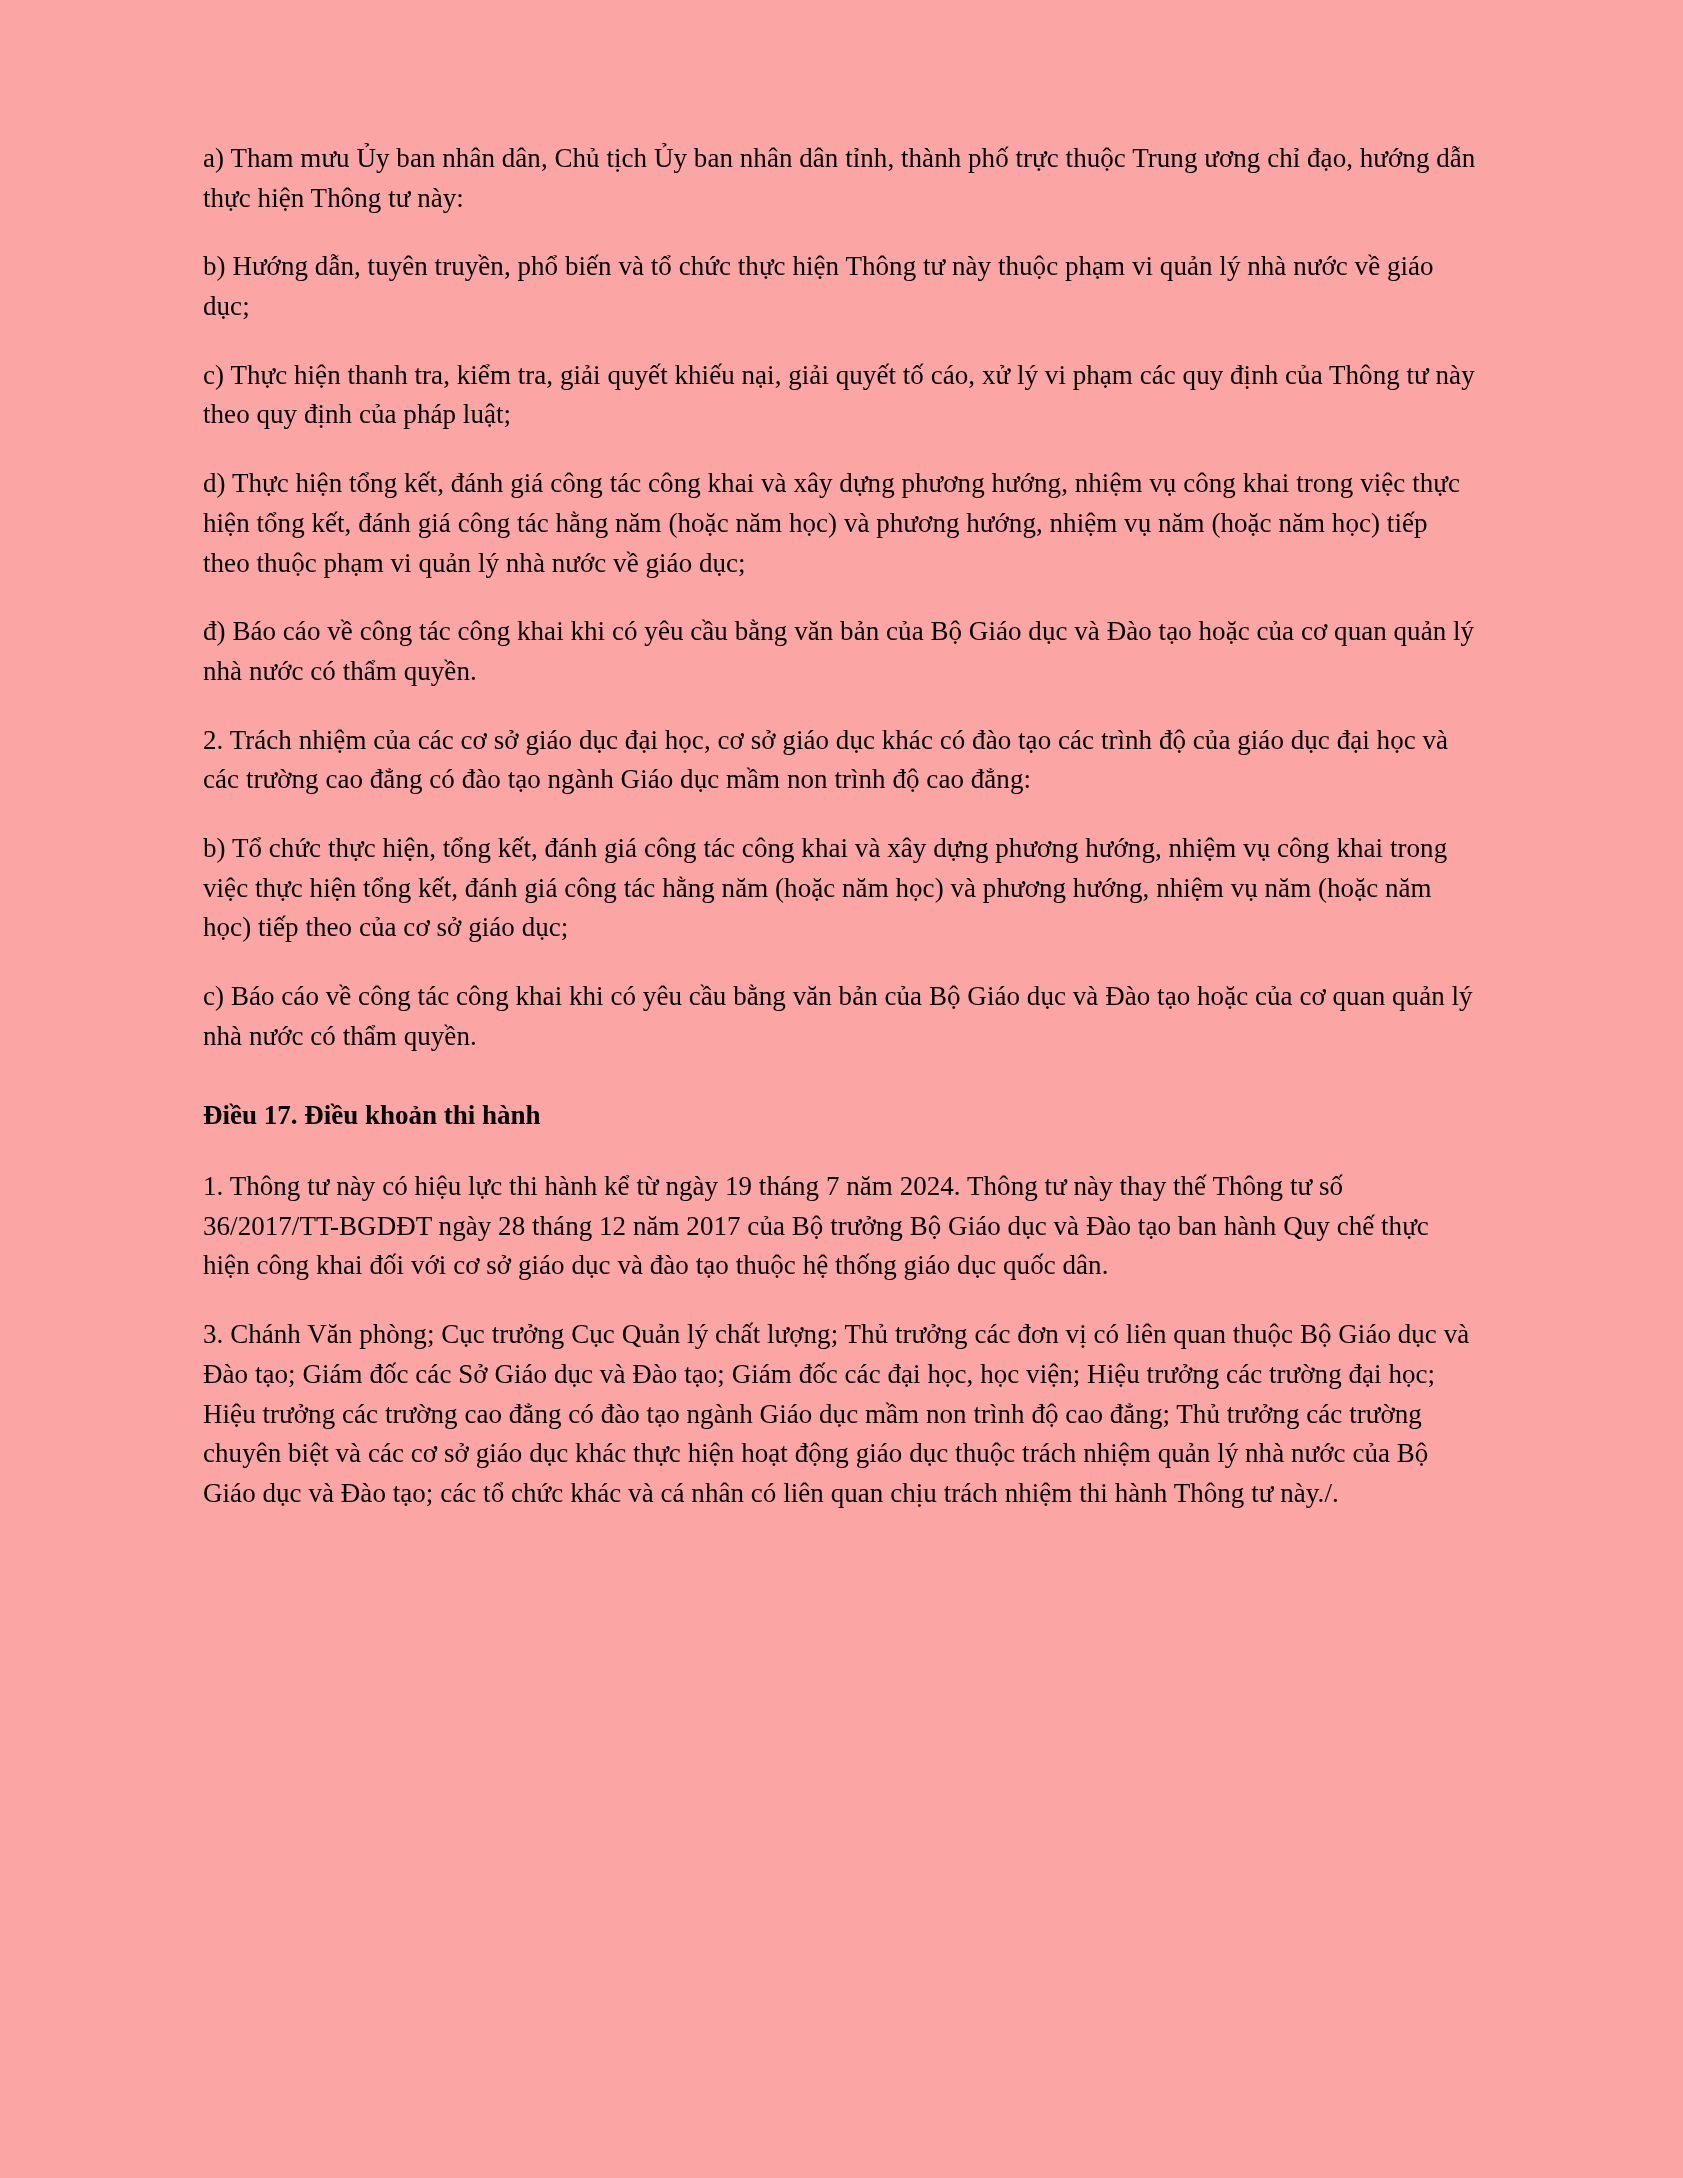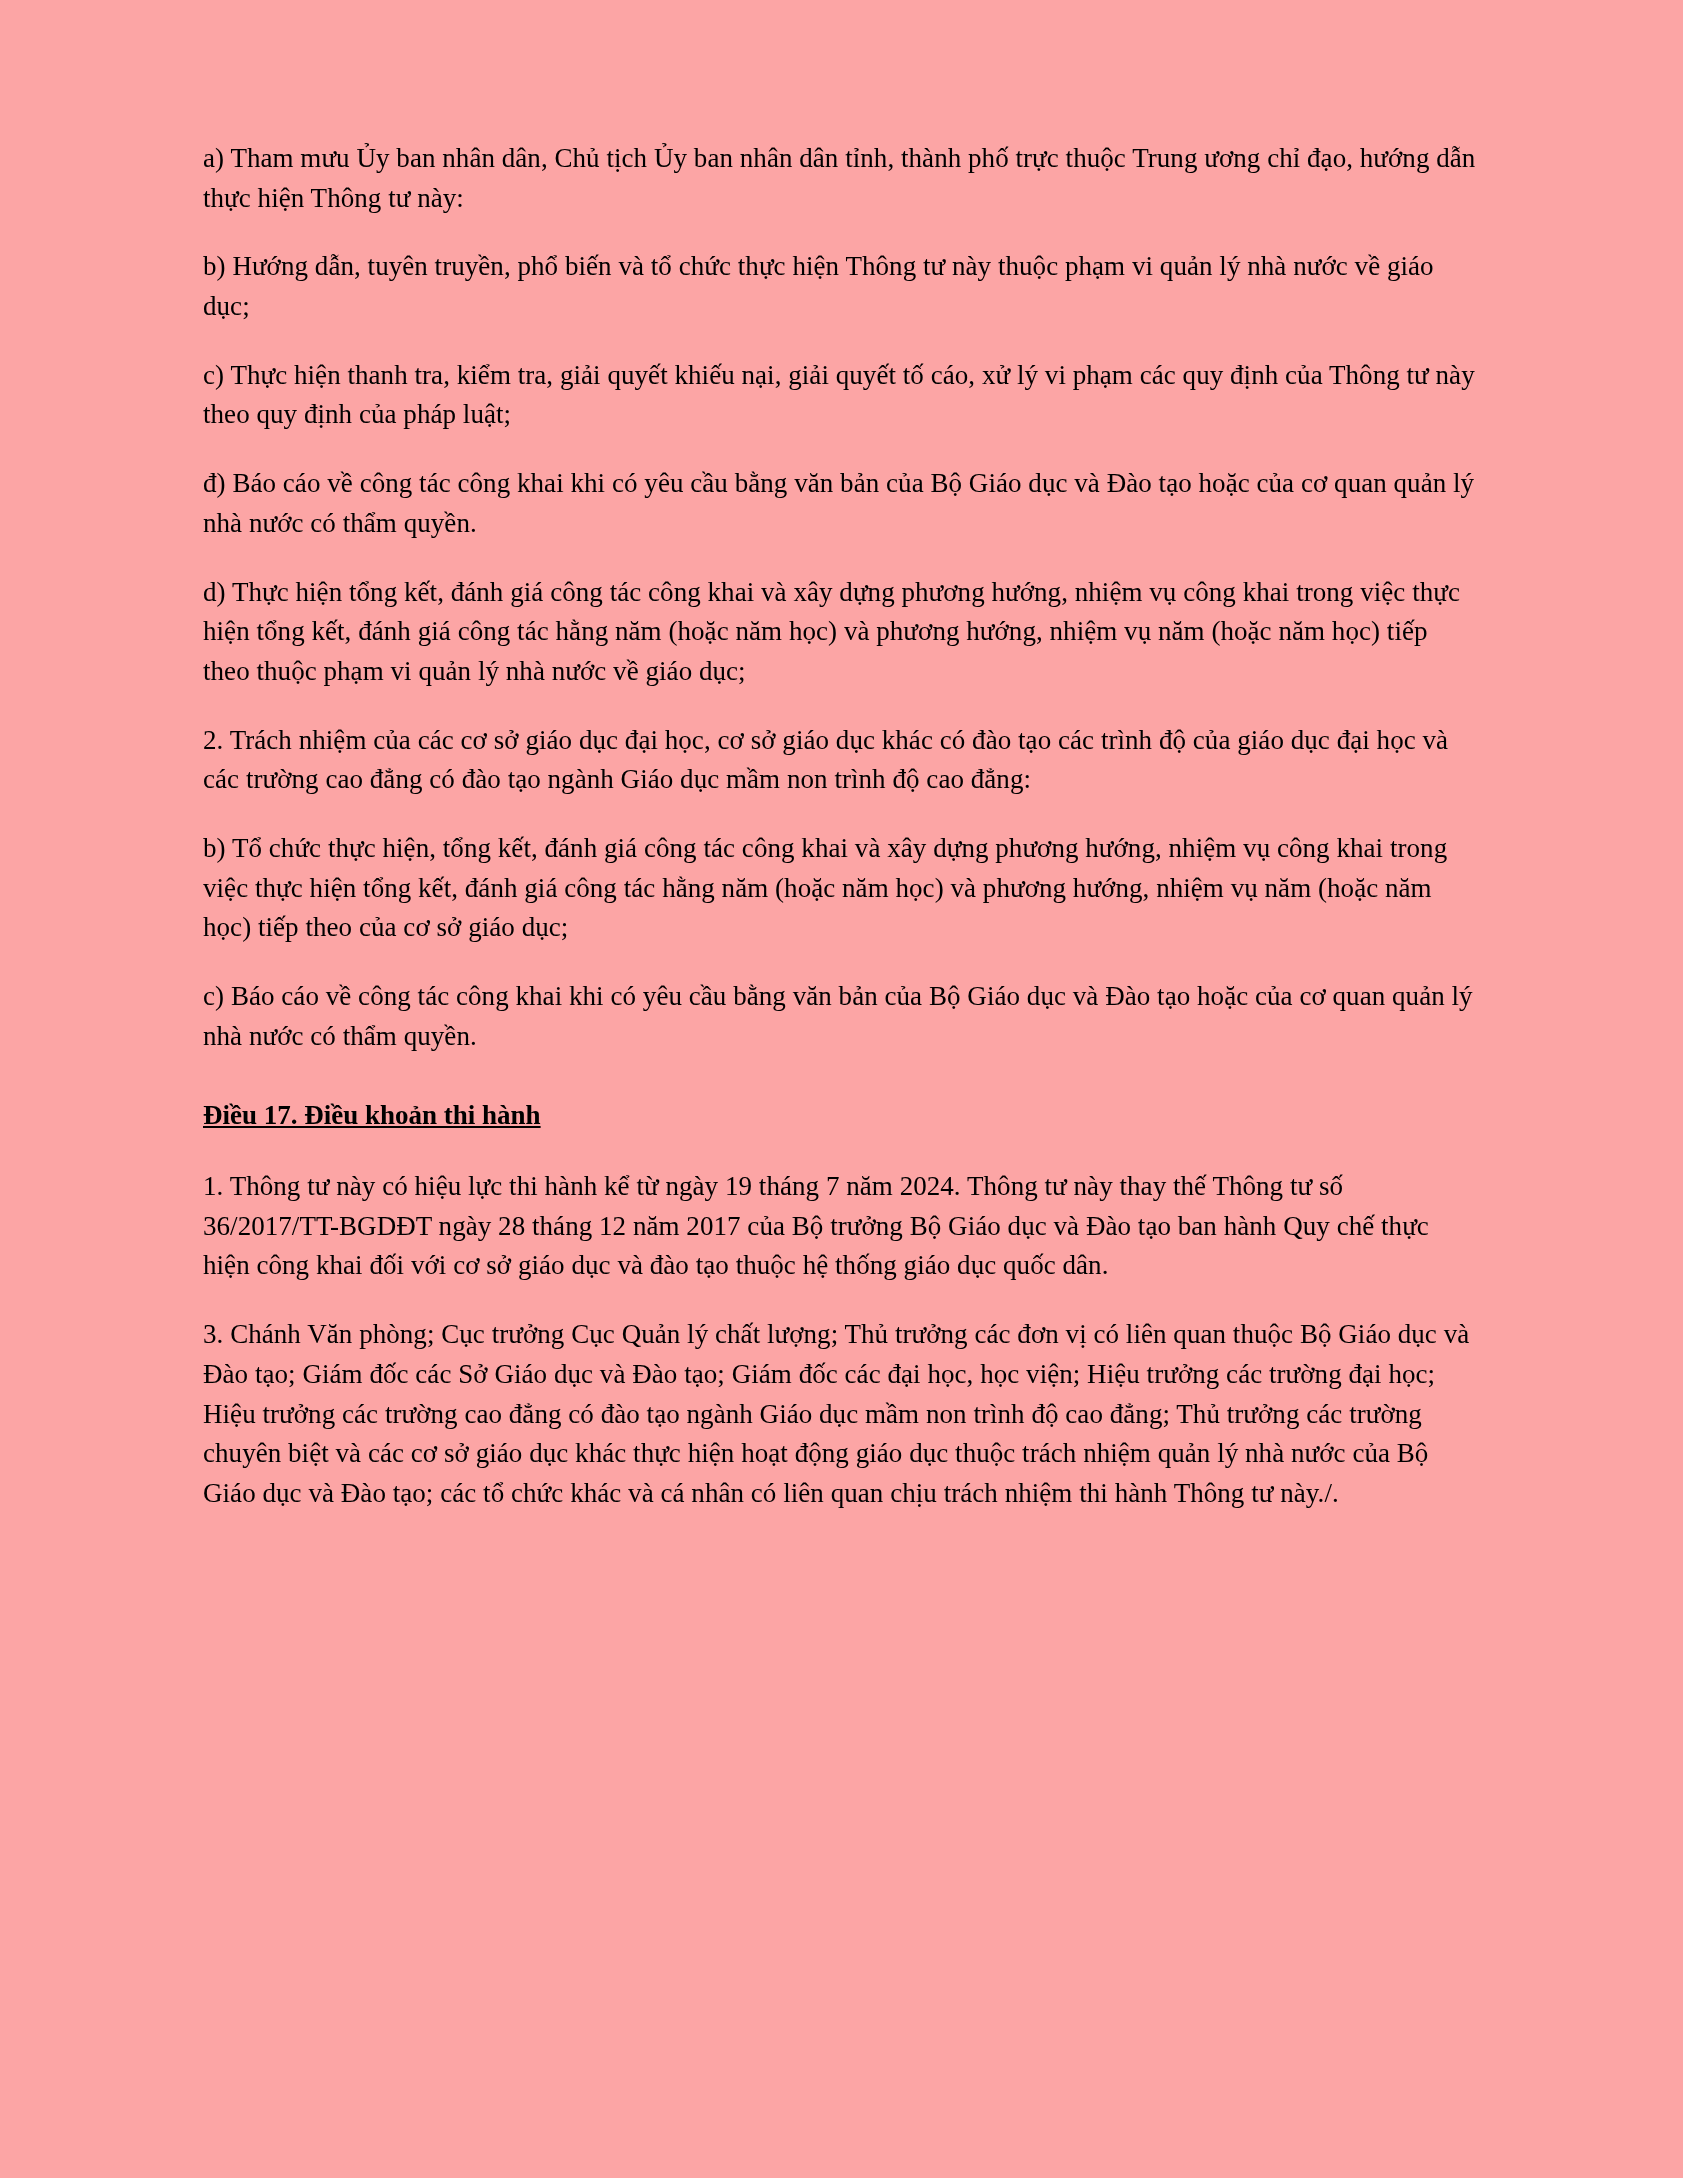--- a/index.html
+++ b/index.html
@@ -28,41 +28,40 @@
     font-size: 27px;
     line-height: 1.47;
     text-align: left;
     letter-spacing: 0.05px;
   }
   p.heading {
     margin: 40px 0 31px 0;
     font-size: 27px;
     line-height: 1.47;
     font-weight: bold;
-    text-decoration: underline;
   }
   p.para:last-child {
     margin-bottom: 5px;
   }
 </style>
 </head>
 <body>
 
 <div class="page">
   <div class="doc-body">
 
     <p class="para">a) Tham mưu Ủy ban nhân dân, Chủ tịch Ủy ban nhân dân tỉnh, thành phố trực thuộc Trung ương chỉ đạo, hướng dẫn thực hiện Thông tư này:</p>
 
     <p class="para">b) Hướng dẫn, tuyên truyền, phổ biến và tổ chức thực hiện Thông tư này thuộc phạm vi quản lý nhà nước về giáo dục;</p>
 
     <p class="para">c) Thực hiện thanh tra, kiểm tra, giải quyết khiếu nại, giải quyết tố cáo, xử lý vi phạm các quy định của Thông tư này theo quy định của pháp luật;</p>
 
+    <p class="para">d) Thực hiện tổng kết, đánh giá công tác công khai và xây dựng phương hướng, nhiệm vụ công khai trong việc thực hiện tổng kết, đánh giá công tác hằng năm (hoặc năm học) và phương hướng, nhiệm vụ năm (hoặc năm học) tiếp theo thuộc phạm vi quản lý nhà nước về giáo dục;</p>
+
     <p class="para">đ) Báo cáo về công tác công khai khi có yêu cầu bằng văn bản của Bộ Giáo dục và Đào tạo hoặc của cơ quan quản lý nhà nước có thẩm quyền.</p>
-
-    <p class="para">d) Thực hiện tổng kết, đánh giá công tác công khai và xây dựng phương hướng, nhiệm vụ công khai trong việc thực hiện tổng kết, đánh giá công tác hằng năm (hoặc năm học) và phương hướng, nhiệm vụ năm (hoặc năm học) tiếp theo thuộc phạm vi quản lý nhà nước về giáo dục;</p>
 
     <p class="para">2. Trách nhiệm của các cơ sở giáo dục đại học, cơ sở giáo dục khác có đào tạo các trình độ của giáo dục đại học và các trường cao đẳng có đào tạo ngành Giáo dục mầm non trình độ cao đẳng:</p>
 
 
     <p class="para">b) Tổ chức thực hiện, tổng kết, đánh giá công tác công khai và xây dựng phương hướng, nhiệm vụ công khai trong việc thực hiện tổng kết, đánh giá công tác hằng năm (hoặc năm học) và phương hướng, nhiệm vụ năm (hoặc năm học) tiếp theo của cơ sở giáo dục;</p>
 
     <p class="para">c) Báo cáo về công tác công khai khi có yêu cầu bằng văn bản của Bộ Giáo dục và Đào tạo hoặc của cơ quan quản lý nhà nước có thẩm quyền.</p>
 
     <p class="heading">Điều 17. Điều khoản thi hành</p>
 

